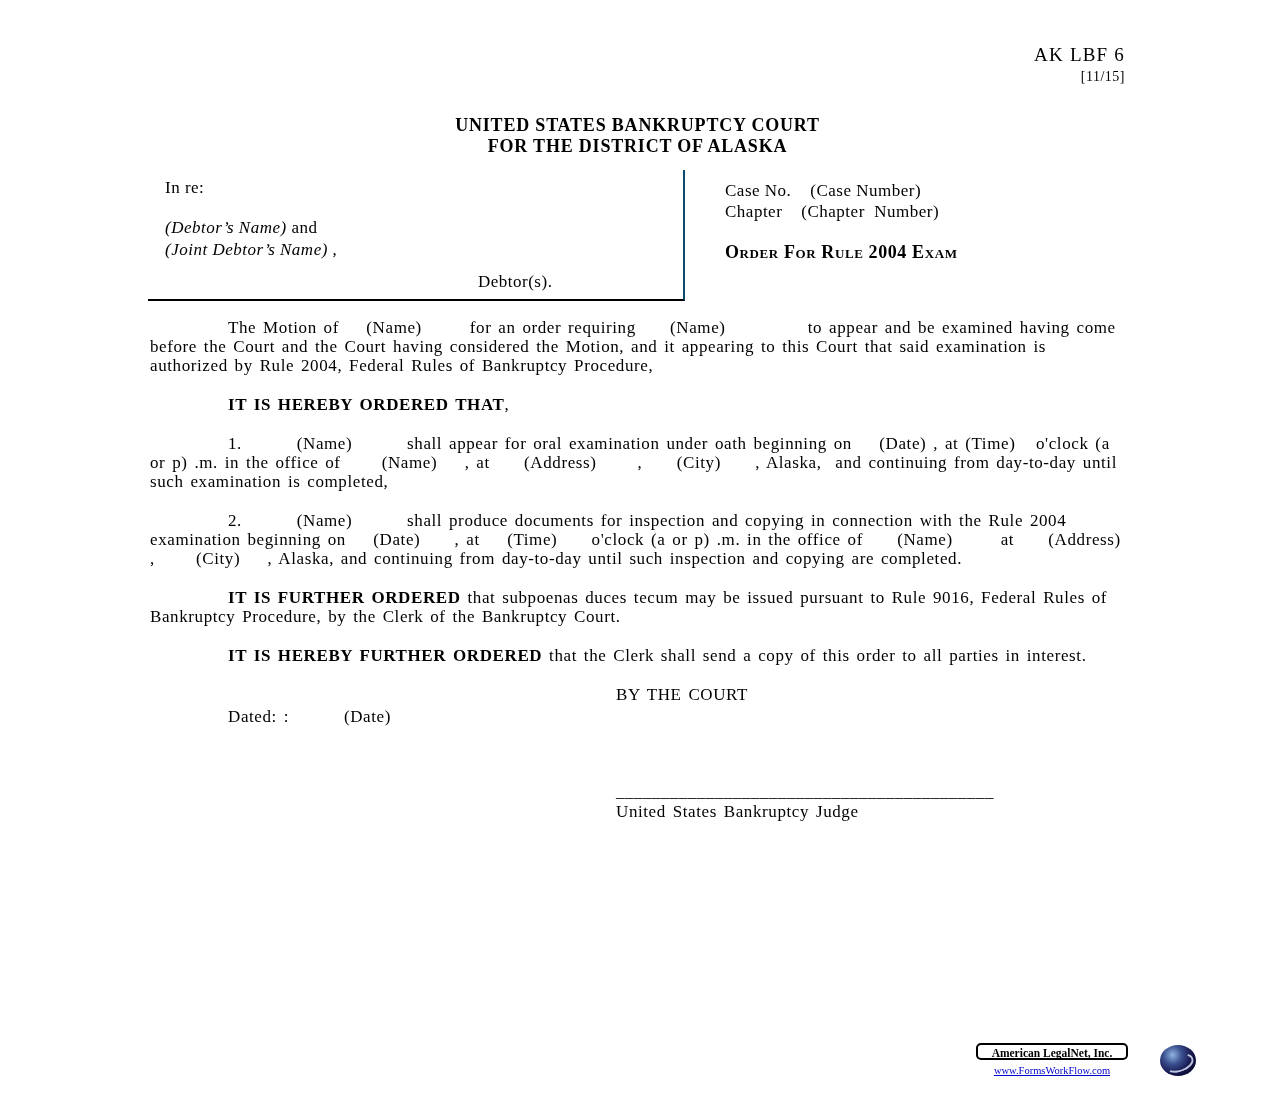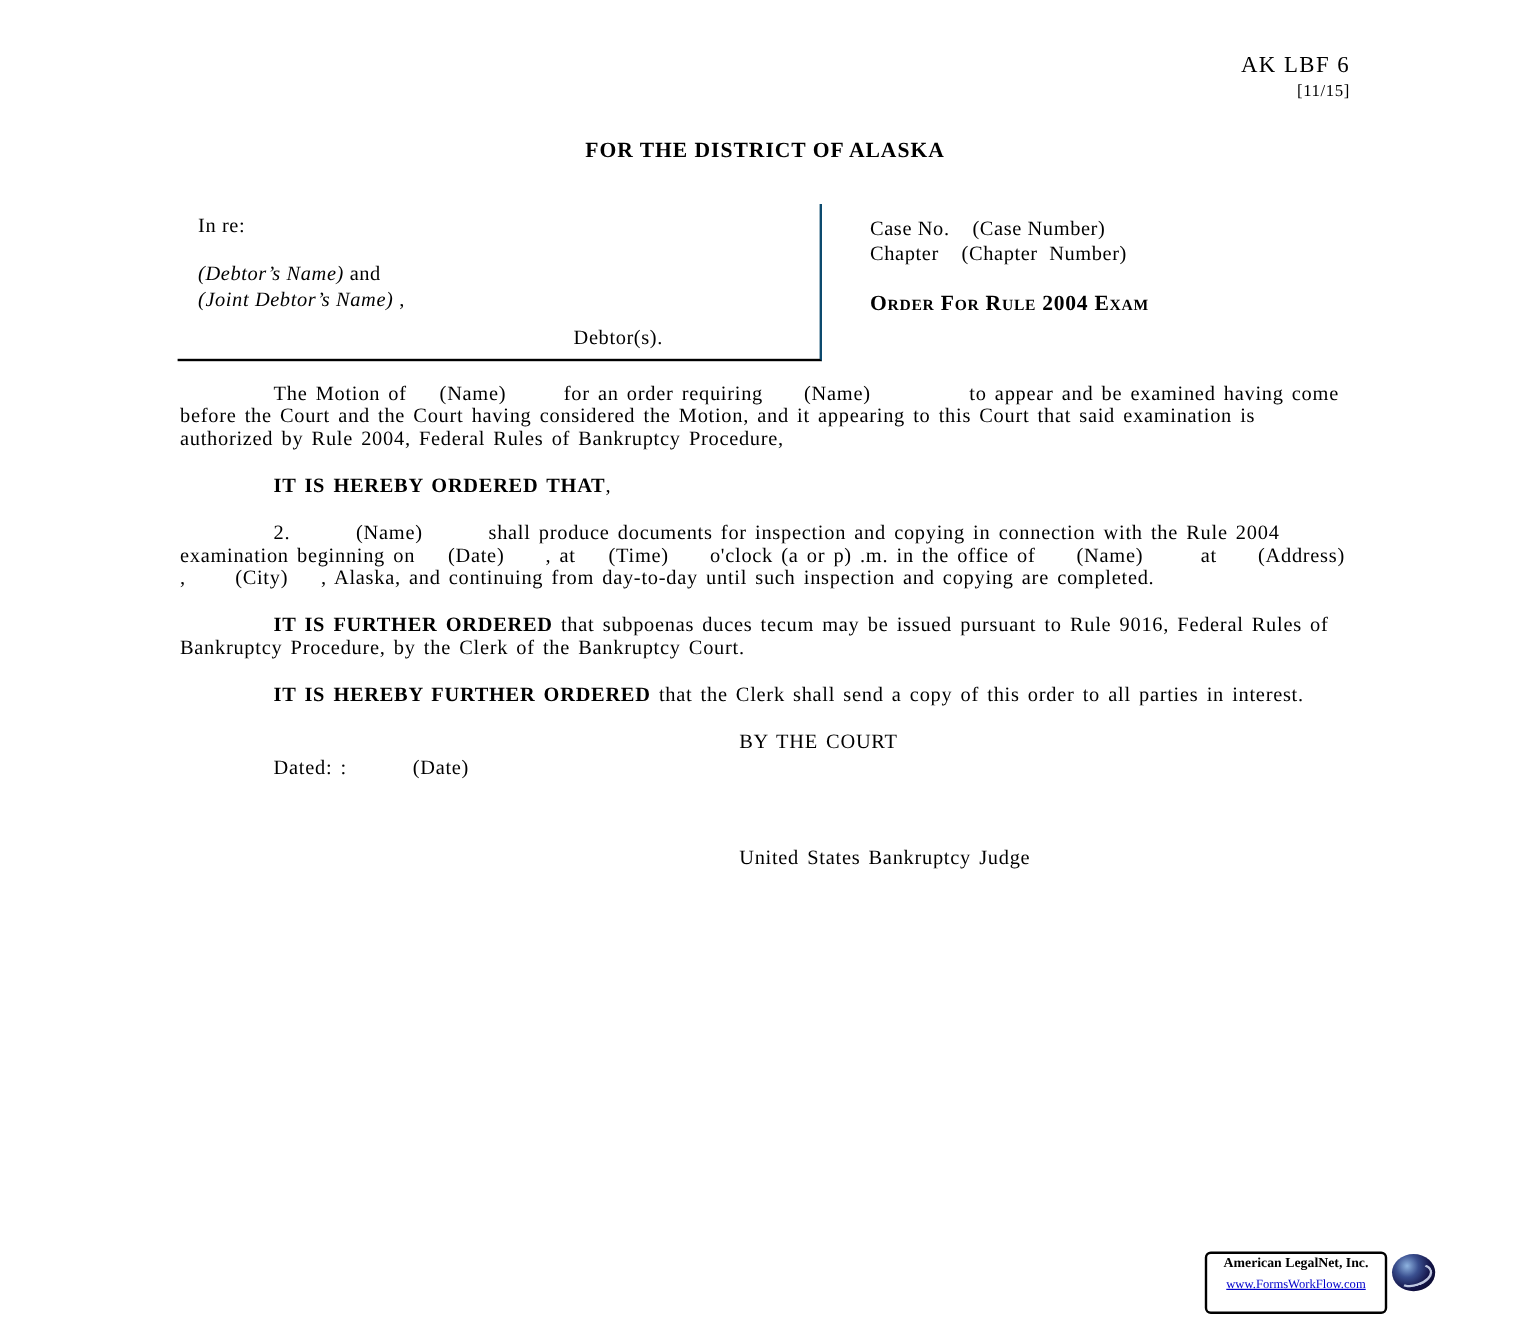--- a/index.html
+++ b/index.html
@@ -40,21 +40,21 @@
   .para { text-indent:78px; margin-bottom:20px; white-space:pre-wrap; }
   .para strong { font-weight:bold; }
   .dated { margin-top:3px; margin-bottom:10px; }
   .by-the-court { margin-left:466px; white-space:pre-wrap; margin-bottom:0; text-indent:0; }
   .signature-block { margin-left:466px; margin-top:56px; line-height:19px; }
   .signature-line { letter-spacing:0.5px; }
   .judge-title { margin-top:1px; }
 
   
   .footer-box {
-    position:absolute; left:1004px; top:1043px; width:152px; height:52px;
+    position:absolute; left:976px; top:1043px; width:152px; height:17px;
     border:2px solid #000; border-radius:5px; text-align:center; padding-top:2px;
     background:#fff;
   }
   .footer-company { font-size:11.5px; font-weight:bold; line-height:13px; }
   .footer-link { font-size:10.5px; color:#0000cc; text-decoration:underline; line-height:13px; display:inline-block; }
   .globe-logo {
     position:absolute; left:1160px; top:1045px; width:36px; height:31px; border-radius:50%;
     background:radial-gradient(circle at 35% 32%, #8fb4e0 0%, #3a4f8f 30%, #131347 62%, #05051c 100%);
     overflow:hidden;
   }
@@ -69,20 +69,21 @@
 <body>
 
 <div class="page">
 
   <div class="form-number-block">
     <div class="form-number">AK LBF 6</div>
     <div class="revision">[11/15]</div>
   </div>
 
   <div class="court-title">
+    <div>UNITED STATES BANKRUPTCY COURT</div>
     <div>FOR THE DISTRICT OF ALASKA</div>
   </div>
 
   <div class="caption">
     <div class="caption-left">
       <div class="in-re pre">In re:</div>
       <div class="debtor-line1 pre"><span class="italic">(Debtor’s Name)</span><span class="pre"> and</span></div>
       <div class="debtor-line2 pre"><span class="italic">(Joint Debtor’s Name)</span><span class="pre"> ,</span></div>
       <div class="debtors-label">Debtor(s).</div>
     </div>
@@ -91,32 +92,34 @@
       <div class="pre">Chapter    (Chapter  Number)</div>
       <div class="order-title">Order For Rule 2004 Exam</div>
     </div>
   </div>
 
   <div class="body-text">
     <p class="para"><span>The Motion of    (Name)       for an order requiring     (Name)            to appear and be examined having come before the Court and the Court having considered the Motion, and it appearing to this Court that said examination is authorized by Rule 2004, Federal Rules of Bankruptcy Procedure,</span></p>
 
     <p class="para"><strong>IT IS HEREBY ORDERED THAT</strong><span>,</span></p>
 
+    <p class="para"><span>1.        (Name)        shall appear for oral examination under oath beginning on    (Date) , at (Time)   o'clock (a or p) .m. in the office of      (Name)    , at     (Address)      ,     (City)     , Alaska,  and continuing from day-to-day until such examination is completed,</span></p>
 
     <p class="para"><span>2.        (Name)        shall produce documents for inspection and copying in connection with the Rule 2004 examination beginning on    (Date)     , at    (Time)     o'clock (a or p) .m. in the office of     (Name)       at     (Address)     ,      (City)    , Alaska, and continuing from day-to-day until such inspection and copying are completed.</span></p>
 
     <p class="para"><strong>IT IS FURTHER ORDERED</strong><span> that subpoenas duces tecum may be issued pursuant to Rule 9016, Federal Rules of Bankruptcy Procedure, by the Clerk of the Bankruptcy Court.</span></p>
 
     <p class="para"><strong>IT IS HEREBY FURTHER ORDERED</strong><span> that the Clerk shall send a copy of this order to all parties in interest.</span></p>
 
     <p class="para by-the-court">BY THE COURT</p>
 
     <p class="para dated">Dated: :        (Date)</p>
 
     <div class="signature-block">
+      <div class="signature-line">__________________________________________</div>
       <div class="judge-title">United States Bankruptcy Judge</div>
     </div>
   </div>
 
   <div class="footer-box">
     <div class="footer-company">American LegalNet, Inc.</div>
     <a class="footer-link" href="#">www.FormsWorkFlow.com</a>
   </div>
   <div class="globe-logo"></div>
 

